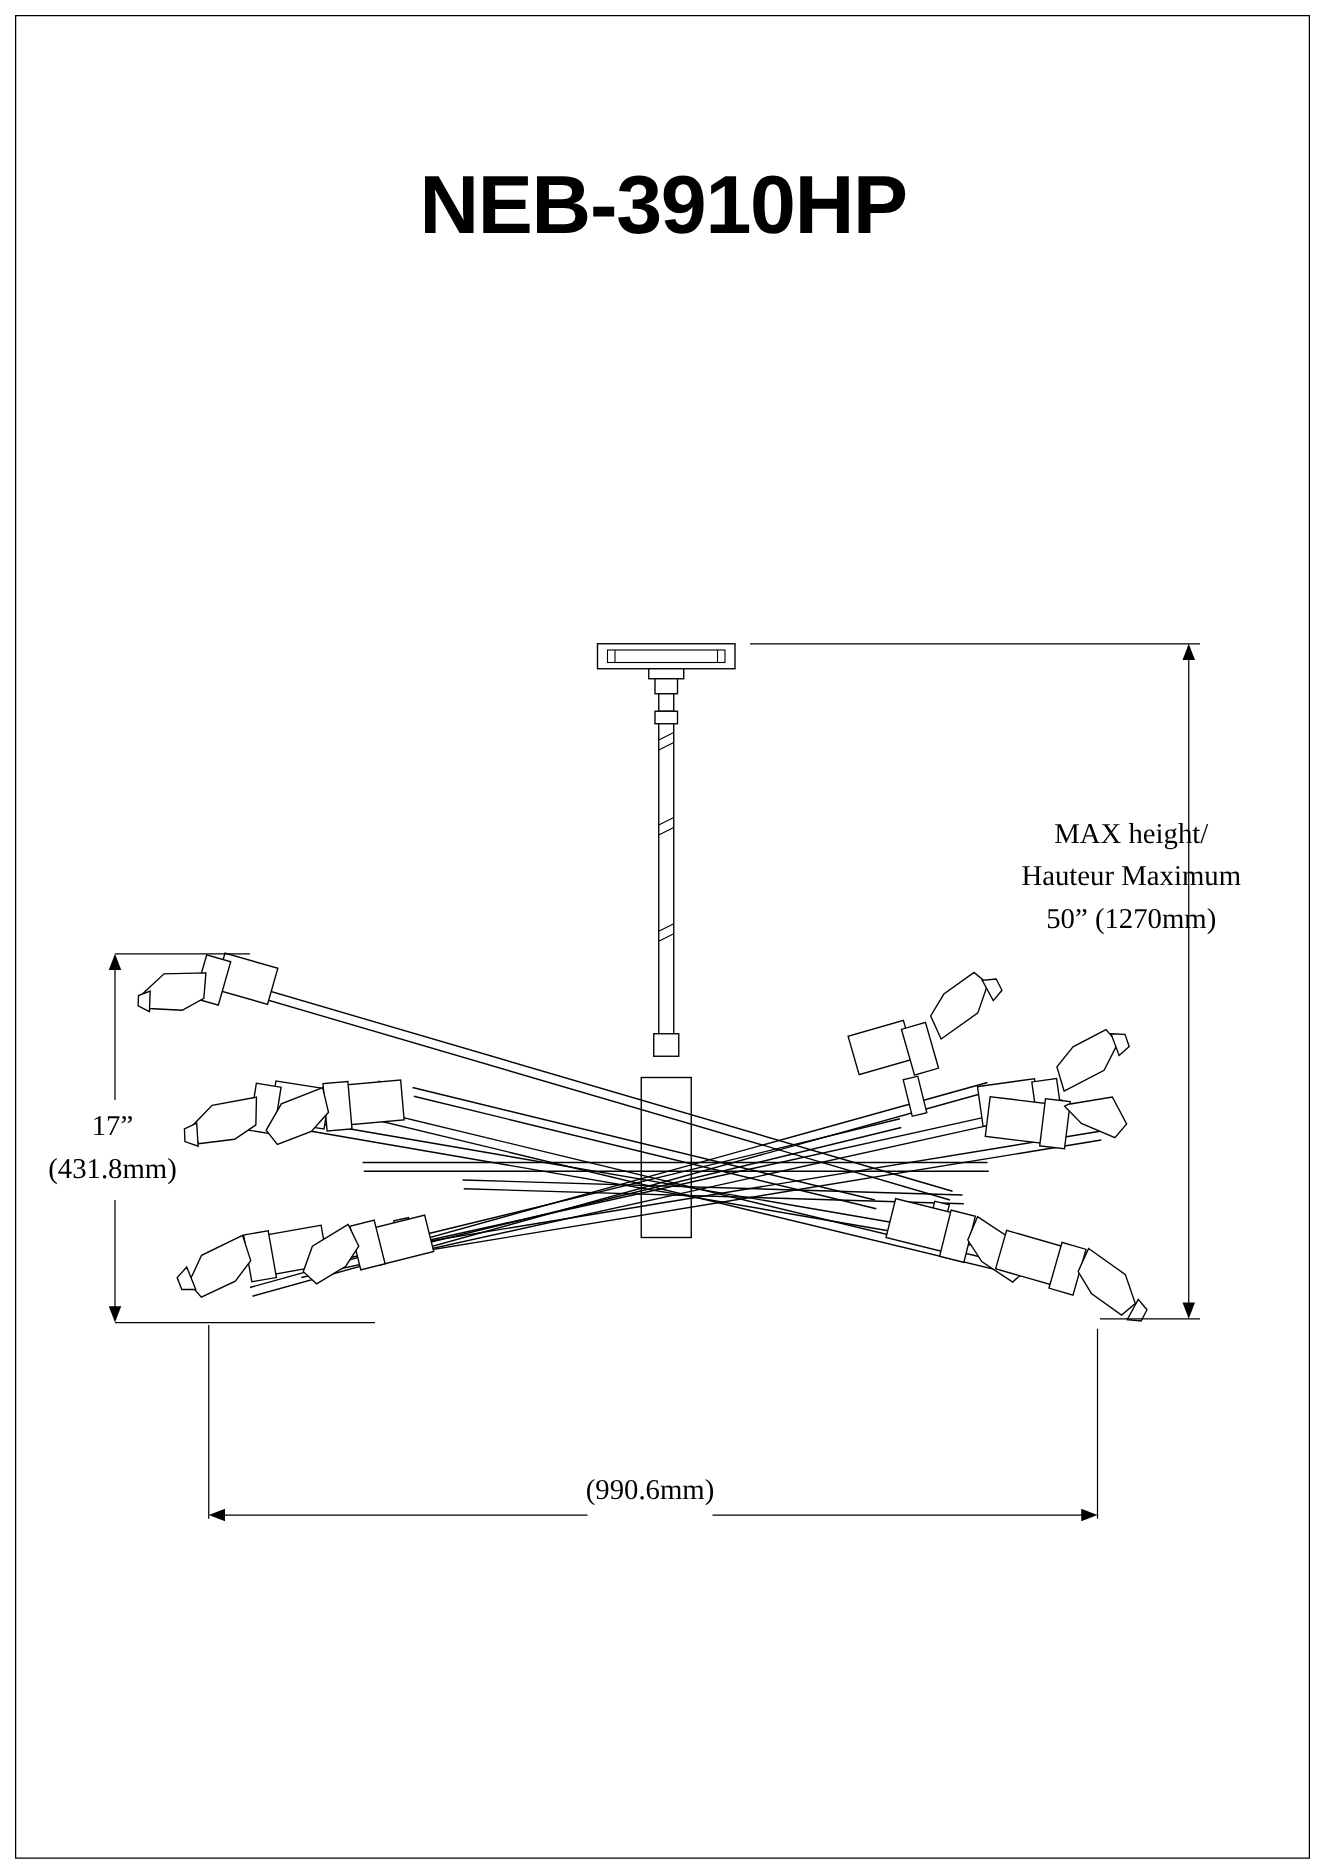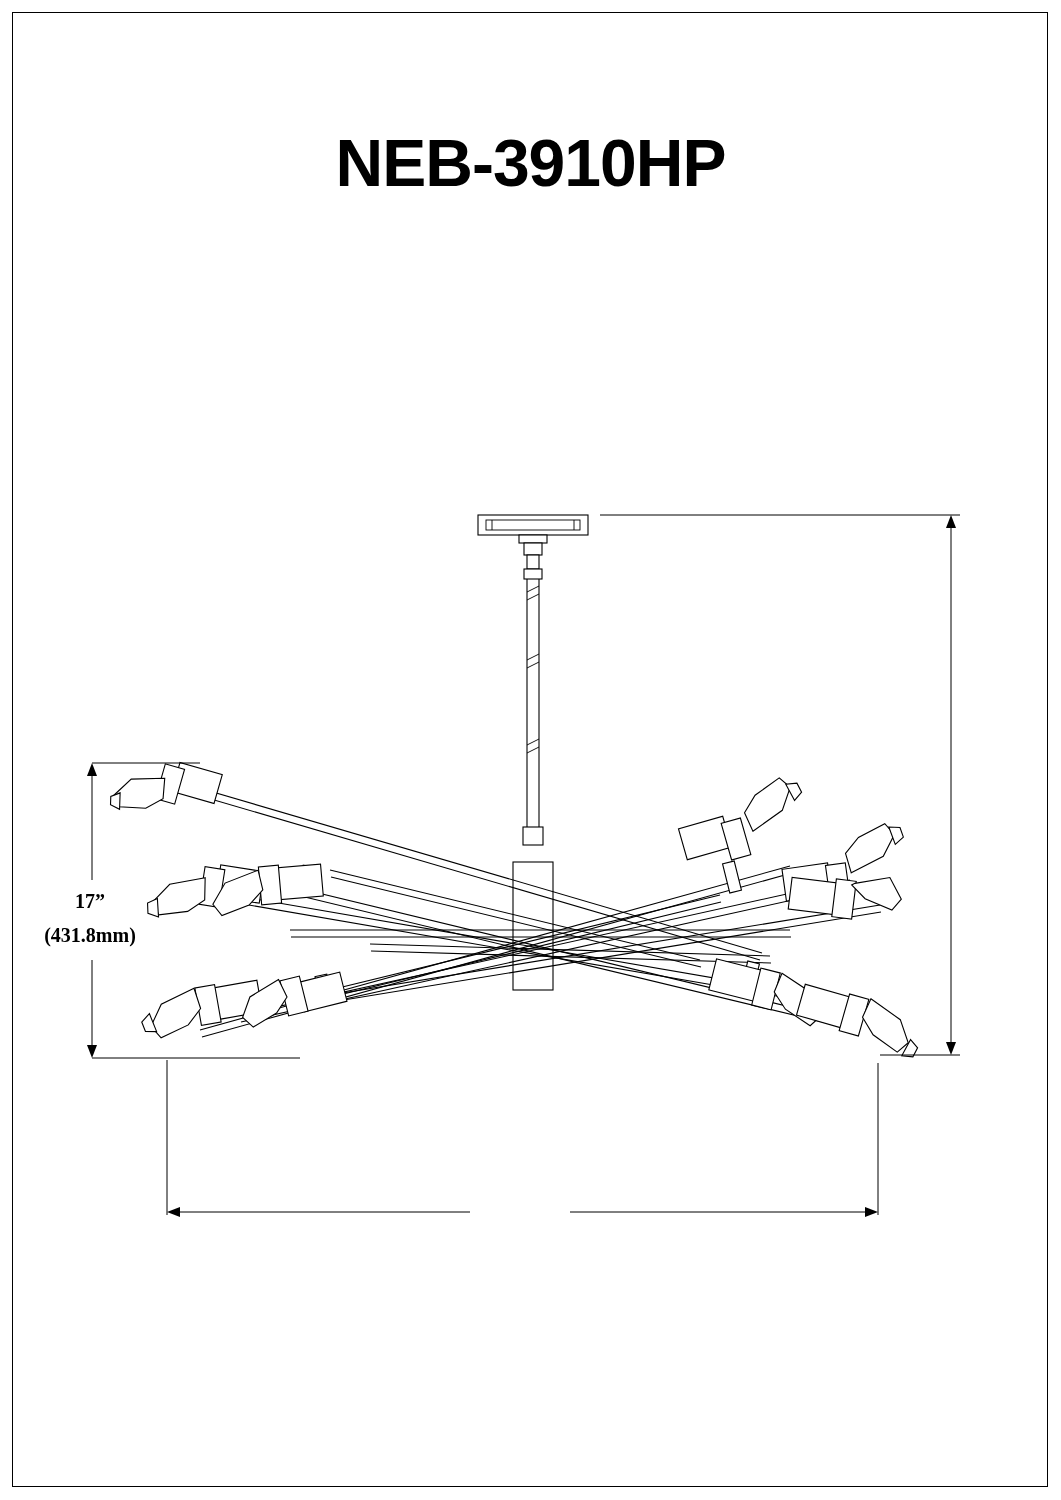--- a/index.html
+++ b/index.html
@@ -51,23 +51,22 @@
     text-align: center;
     font-size: 23px;
     line-height: 34px;
   }
   .note-left {
     position: absolute;
     left: 20px;
     top: 884px;
     width: 140px;
     text-align: center;
-    font-size: 20px;
+    font-size: 23px;
     line-height: 34px;
-    font-weight: bold;
   }
   .note-bottom {
     position: absolute;
     left: 360px;
     top: 1175px;
     width: 320px;
     text-align: center;
     font-size: 23px;
     line-height: 34px;
   }
@@ -240,22 +239,28 @@
       <line class="dimline" x1="167" y1="1060" x2="167" y2="1215"></line>
       <line class="dimline" x1="878" y1="1063" x2="878" y2="1215"></line>
       <line class="dimline" x1="170" y1="1212" x2="470" y2="1212"></line>
       <line class="dimline" x1="570" y1="1212" x2="875" y2="1212"></line>
       <path d="M167,1212 L180,1207 L180,1217 Z" fill="#000"></path>
       <path d="M878,1212 L865,1207 L865,1217 Z" fill="#000"></path>
     </g>
 
   </svg>
 
+  <div class="note-max">
+    <div>MAX height/</div>
+    <div>Hauteur Maximum</div>
+    <div>50” (1270mm)</div>
+  </div>
 
   <div class="note-left">
     <div>17”</div>
     <div>(431.8mm)</div>
   </div>
 
   <div class="note-bottom">
+    <div>(990.6mm)</div>
   </div>
 
 </div>
 
 </body></html>

